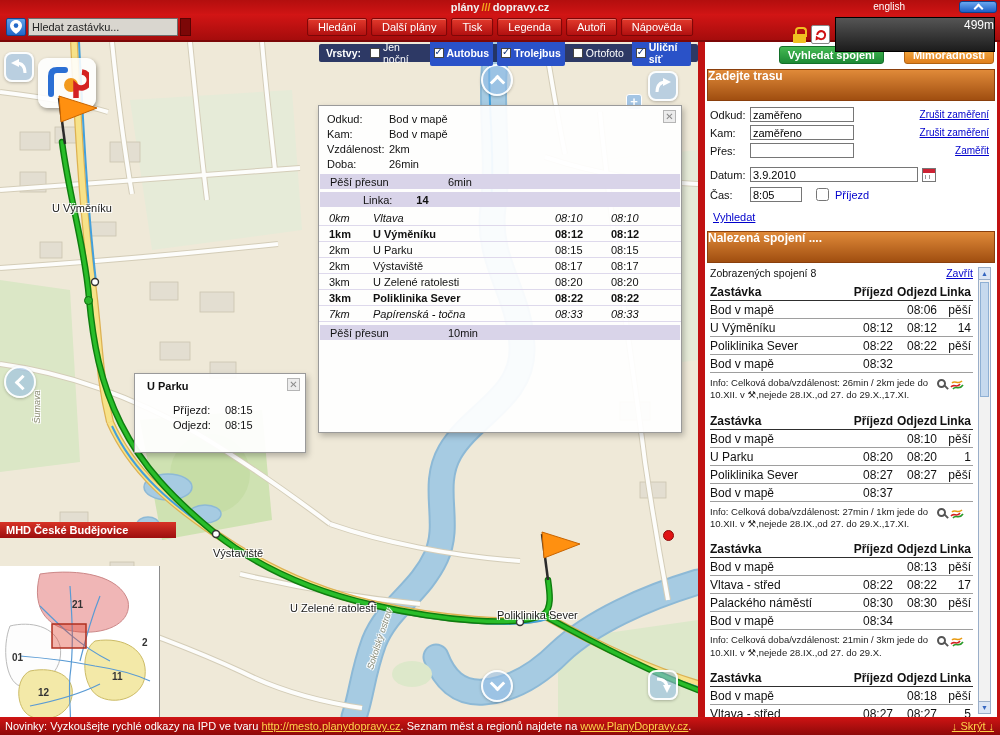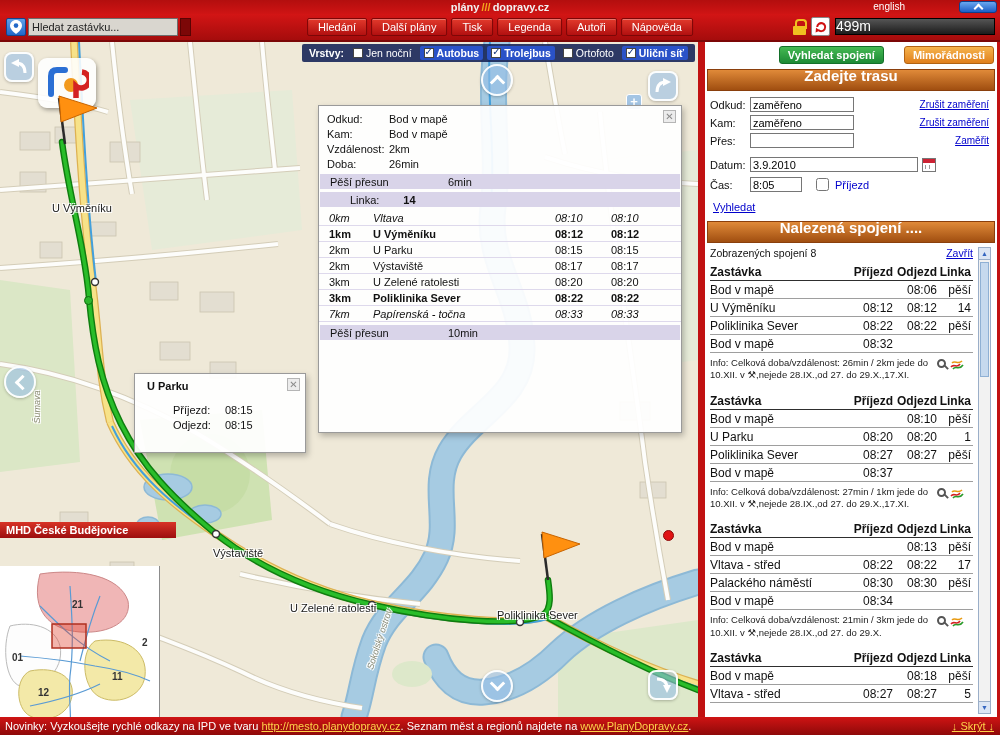--- a/index.html
+++ b/index.html
@@ -29,37 +29,37 @@
   .menu-btn{background:linear-gradient(#e23a2c,#b21010);border:1px solid #7c0707;border-radius:2px;
             color:#fff;font-size:11px;padding:2px 10px;cursor:pointer;white-space:nowrap;
             box-shadow:inset 0 1px 0 rgba(255,255,255,.3);}
   .tool-right{position:absolute;right:5px;top:3px;display:flex;align-items:center;gap:5px;}
   .lock{width:13px;height:16px;position:relative;}
   .lock:before{content:'';position:absolute;top:0;left:2px;width:8px;height:8px;
        border:2px solid #f0c020;border-bottom:none;border-radius:4px 4px 0 0;}
   .lock:after{content:'';position:absolute;bottom:0;left:0;width:13px;height:9px;background:#f0c020;border-radius:1px;}
   .refresh-btn{width:19px;height:19px;background:#fff;border:1px solid #888;border-radius:2px;
        display:flex;align-items:center;justify-content:center;cursor:pointer;}
-  .scalebox{width:160px;height:17px;background:linear-gradient(#555,#1c1c1c);border:1px solid #000;
-       color:#fff;font-size:14px;text-align:left;line-height:15px;}
+  .scalebox{width:160px;height:35px;background:linear-gradient(#555,#1c1c1c);border:1px solid #000;
+       color:#fff;font-size:12px;text-align:right;line-height:15px;}
 
   
   .map-area{position:absolute;left:0;top:42px;width:698px;height:675px;overflow:hidden;background:#efe9d8;}
   .divider{position:absolute;left:698px;top:42px;width:7px;height:675px;background:#c11212;}
   .right-strip{position:absolute;right:0;top:42px;width:3px;height:675px;background:#c11212;}
   .sidebar{position:absolute;left:705px;top:42px;width:292px;height:675px;background:#fff;
            display:flex;flex-direction:column;overflow:hidden;}
   .footerbar{position:absolute;left:0;top:717px;width:1000px;height:18px;
            background:linear-gradient(#cf1414,#8e0909);color:#fff;line-height:18px;
            padding:0 5px;white-space:nowrap;z-index:30;}
   .footerbar a{color:#ffd24a;text-decoration:underline;cursor:pointer;}
   .hide-link{position:absolute;right:6px;top:0;color:#ffd24a;text-decoration:underline;cursor:pointer;}
 
   
-  .layers-bar{position:absolute;left:302px;top:2px;height:18px;z-index:8;display:flex;align-items:center;gap:5px;
+  .layers-bar{position:absolute;left:319px;top:2px;height:18px;z-index:8;display:flex;align-items:center;gap:5px;
       background:rgba(18,32,84,.88);border-radius:2px;padding:0 7px;color:#fff;}
   .layers-title{font-weight:bold;font-size:10.5px;}
   .layer-item{display:flex;align-items:center;gap:3px;padding:1px 4px;border-radius:2px;cursor:pointer;font-size:10.5px;}
   .layer-item.on{background:#2a52c8;font-weight:bold;}
   .cb{width:10px;height:10px;background:#fff;border:1px solid #444;position:relative;flex:none;}
   .cb.checked:after{content:'\2713';position:absolute;left:0;top:-3px;font-size:10px;color:#12347f;font-weight:bold;}
 
   
   .ipd-logo{position:absolute;left:38px;top:16px;width:58px;height:50px;background:rgba(255,255,255,.88);
        border-radius:9px;box-shadow:1px 2px 4px rgba(0,0,0,.35);display:flex;align-items:center;justify-content:center;z-index:4;}
@@ -84,21 +84,21 @@
 
   
   .route-popup{position:absolute;left:318px;top:63px;width:364px;height:328px;z-index:7;
        background:rgba(255,255,255,.93);border:1px solid #9a9a9a;box-shadow:2px 3px 6px rgba(0,0,0,.25);
        padding:5px 0 0 0;}
   .popup-close{position:absolute;right:5px;top:4px;width:13px;height:13px;background:#ececec;border:1px solid #b5b5b5;
        color:#8a8a8a;font-size:10px;line-height:11px;text-align:center;cursor:pointer;}
   .rp-irow{display:grid;grid-template-columns:62px auto;padding-left:8px;height:15px;align-items:center;}
   .rp-bar{background:#d9d4e9;height:15px;display:flex;align-items:center;margin:3px 1px;padding-left:10px;}
   .rp-bar .rp-bar-label{width:118px;}
-  .rp-line{padding-left:30px;}
+  .rp-line{padding-left:43px;}
   .rp-line b{margin-left:24px;}
   .rp-stop{display:grid;grid-template-columns:44px 182px 56px 56px;padding-left:10px;height:16px;
        align-items:center;border-bottom:1px solid #ded9ec;cursor:pointer;}
   .rp-stop.italic{font-style:italic;}
   .rp-stop.bold{font-weight:bold;}
 
   
   .stop-popup{position:absolute;left:134px;top:331px;width:172px;height:80px;z-index:7;
        background:rgba(255,255,255,.93);border:1px solid #9a9a9a;box-shadow:2px 3px 6px rgba(0,0,0,.25);padding:6px 0 0 12px;}
   .stop-popup .title{font-weight:bold;margin-bottom:10px;}
@@ -111,22 +111,22 @@
   .ov-panel{position:absolute;left:0;top:524px;width:160px;height:176px;z-index:5;background:#fff;
        border-right:1px solid #8c8c8c;border-bottom:1px solid #8c8c8c;}
   .zone-num{font:bold 10px "Liberation Sans",sans-serif;fill:#333;}
 
   
   .sb-top{display:flex;justify-content:flex-end;gap:20px;padding:4px 3px 3px 0;}
   .btn-green{background:linear-gradient(#45b953,#1d8a35);border:1px solid #14702a;border-radius:3px;
        color:#fff;font-weight:bold;font-size:11px;padding:2px 8px;cursor:pointer;}
   .btn-orange{background:linear-gradient(#f6b44d,#e07f1c);border:1px solid #b26312;border-radius:3px;
        color:#fff;font-weight:bold;font-size:11px;padding:2px 8px;cursor:pointer;}
-  .sb-header{margin:2px 2px;height:22px;background:linear-gradient(#e08a39,#a04e10);border:1px solid #8a3f0c;
-       color:#fff;font-weight:bold;font-size:15px;text-align:center;line-height:12px;}
+  .sb-header{margin:2px 2px;height:32px;background:linear-gradient(#e08a39,#a04e10);border:1px solid #8a3f0c;
+       color:#fff;font-weight:bold;font-size:12px;text-align:left;line-height:12px;}
   .sb-form{padding:4px 3px 0 5px;}
   .form-row{display:flex;align-items:center;margin-bottom:3px;}
   .flabel{width:40px;}
   .finput{height:15px;font-size:11px;border:1px solid #767676;background:#fff;padding:0 2px;font-family:inherit;}
   .w-main{width:104px;}
   .flink{margin-left:auto;margin-right:5px;font-size:10px;color:#0000cc;text-decoration:underline;cursor:pointer;white-space:nowrap;}
   .gap{height:6px;}
   .cal-icon{width:14px;height:14px;margin-left:4px;background:#fff;border:1px solid #777;position:relative;cursor:pointer;flex:none;}
   .cal-icon:before{content:'';position:absolute;left:0;top:0;right:0;height:4px;background:#c23;}
   .cal-icon:after{content:'';position:absolute;left:2px;top:6px;right:2px;bottom:2px;

